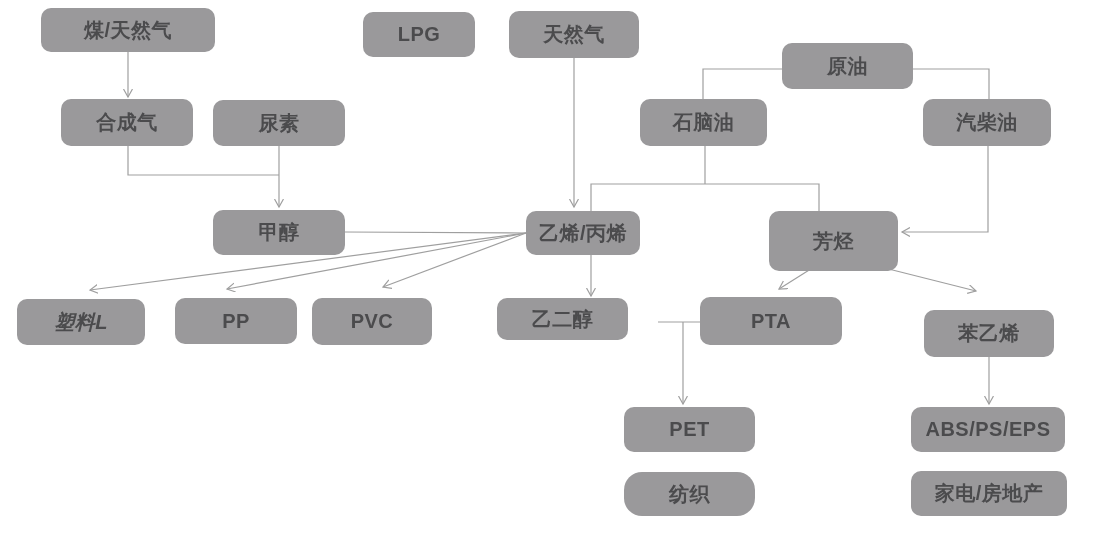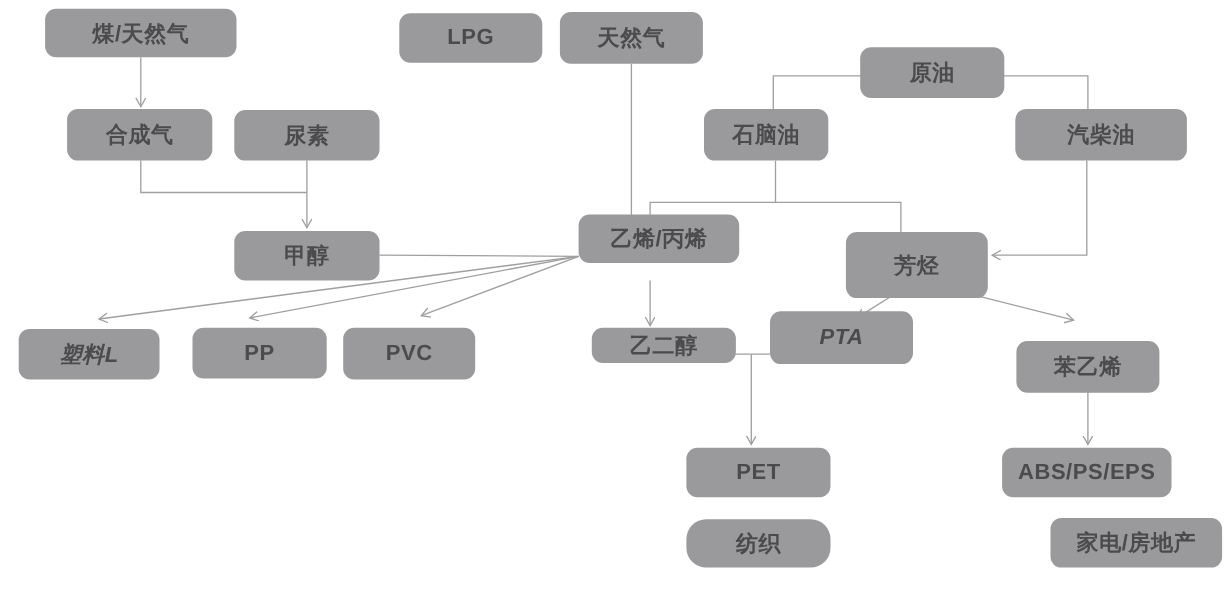--- a/index.html
+++ b/index.html
@@ -70,34 +70,34 @@
         <polyline points="591,255 591,296" class="edge" marker-end="url(#arrowhead)"></polyline>
         <polyline points="833,255 779,289" class="edge" marker-end="url(#arrowhead)"></polyline>
         <polyline points="833,255 976,291" class="edge" marker-end="url(#arrowhead)"></polyline>
         <polyline points="658,322 700,322" class="edge"></polyline>
         <polyline points="683,322 683,404" class="edge" marker-end="url(#arrowhead)"></polyline>
         <polyline points="989,345 989,404" class="edge" marker-end="url(#arrowhead)"></polyline>
       </g>
   </svg>
   <div>
       <div class="node" style="left: 41px; top: 8px; width: 174px; height: 44px;">煤/天然气</div>
-      <div class="node" style="left: 363px; top: 12px; width: 130px; height: 45px;">LPG</div>
+      <div class="node" style="left: 363px; top: 12px; width: 112px; height: 45px;">LPG</div>
       <div class="node" style="left: 509px; top: 11px; width: 130px; height: 47px; font-family: Liberation Serif, serif;">天然气</div>
       <div class="node" style="left: 782px; top: 7px; width: 131px; height: 46px; margin-top: 36px;">原油</div>
       <div class="node" style="left: 61px; top: 99px; width: 132px; height: 47px;">合成气</div>
       <div class="node" style="left: 213px; top: 100px; width: 132px; height: 46px;">尿素</div>
-      <div class="node" style="left: 640px; top: 99px; width: 113px; height: 47px;">石脑油</div>
-      <div class="node" style="left: 923px; top: 99px; width: 156px; height: 47px;">汽柴油</div>
+      <div class="node" style="left: 640px; top: 99px; width: 127px; height: 47px;">石脑油</div>
+      <div class="node" style="left: 923px; top: 99px; width: 128px; height: 47px;">汽柴油</div>
       <div class="node" style="left: 213px; top: 210px; width: 132px; height: 45px;">甲醇</div>
-      <div class="node" style="left: 526px; top: 195px; width: 146px; height: 44px;">乙烯/丙烯</div>
+      <div class="node" style="left: 526px; top: 211px; width: 114px; height: 44px;">乙烯/丙烯</div>
       <div class="node" style="left: 769px; top: 211px; width: 129px; height: 60px;">芳烃</div>
       <div class="node" style="left: 17px; top: 299px; width: 128px; height: 46px; font-style: italic;">塑料L</div>
       <div class="node" style="left: 163px; top: 298px; width: 122px; height: 46px; margin-left: 12px;">PP</div>
       <div class="node" style="left: 312px; top: 298px; width: 120px; height: 47px;">PVC</div>
-      <div class="node" style="left: 538px; top: 298px; width: 131px; height: 32px;">乙二醇</div>
-      <div class="node" style="left: 700px; top: 283px; width: 130px; height: 48px; font-style: italic;">PTA</div>
+      <div class="node" style="left: 497px; top: 298px; width: 131px; height: 42px;">乙二醇</div>
+      <div class="node" style="left: 700px; top: 297px; width: 142px; height: 48px;">PTA</div>
       <div class="node" style="left: 924px; top: 298px; width: 130px; height: 47px; margin-top: 12px;">苯乙烯</div>
       <div class="node" style="left: 624px; top: 407px; width: 131px; height: 45px;">PET</div>
       <div class="node" style="left: 911px; top: 407px; width: 154px; height: 45px;">ABS/PS/EPS</div>
       <div class="node" style="left: 624px; top: 472px; width: 131px; height: 44px; border-radius: 18px;">纺织</div>
-      <div class="node" style="left: 911px; top: 471px; width: 156px; height: 45px; margin-left: 44px;">家电/房地产</div>
+      <div class="node" style="left: 911px; top: 471px; width: 156px; height: 45px;">家电/房地产</div>
     </div>
 </div>
 
 </body></html>

